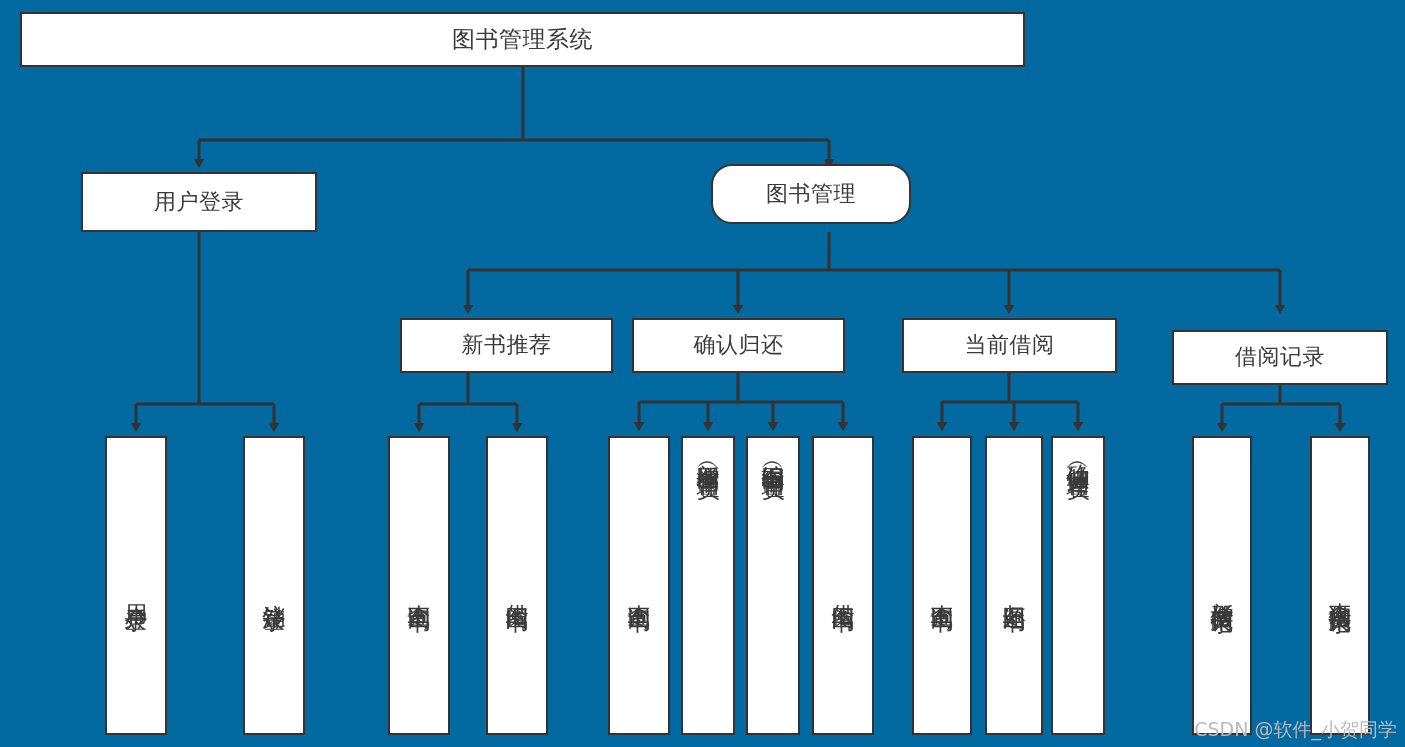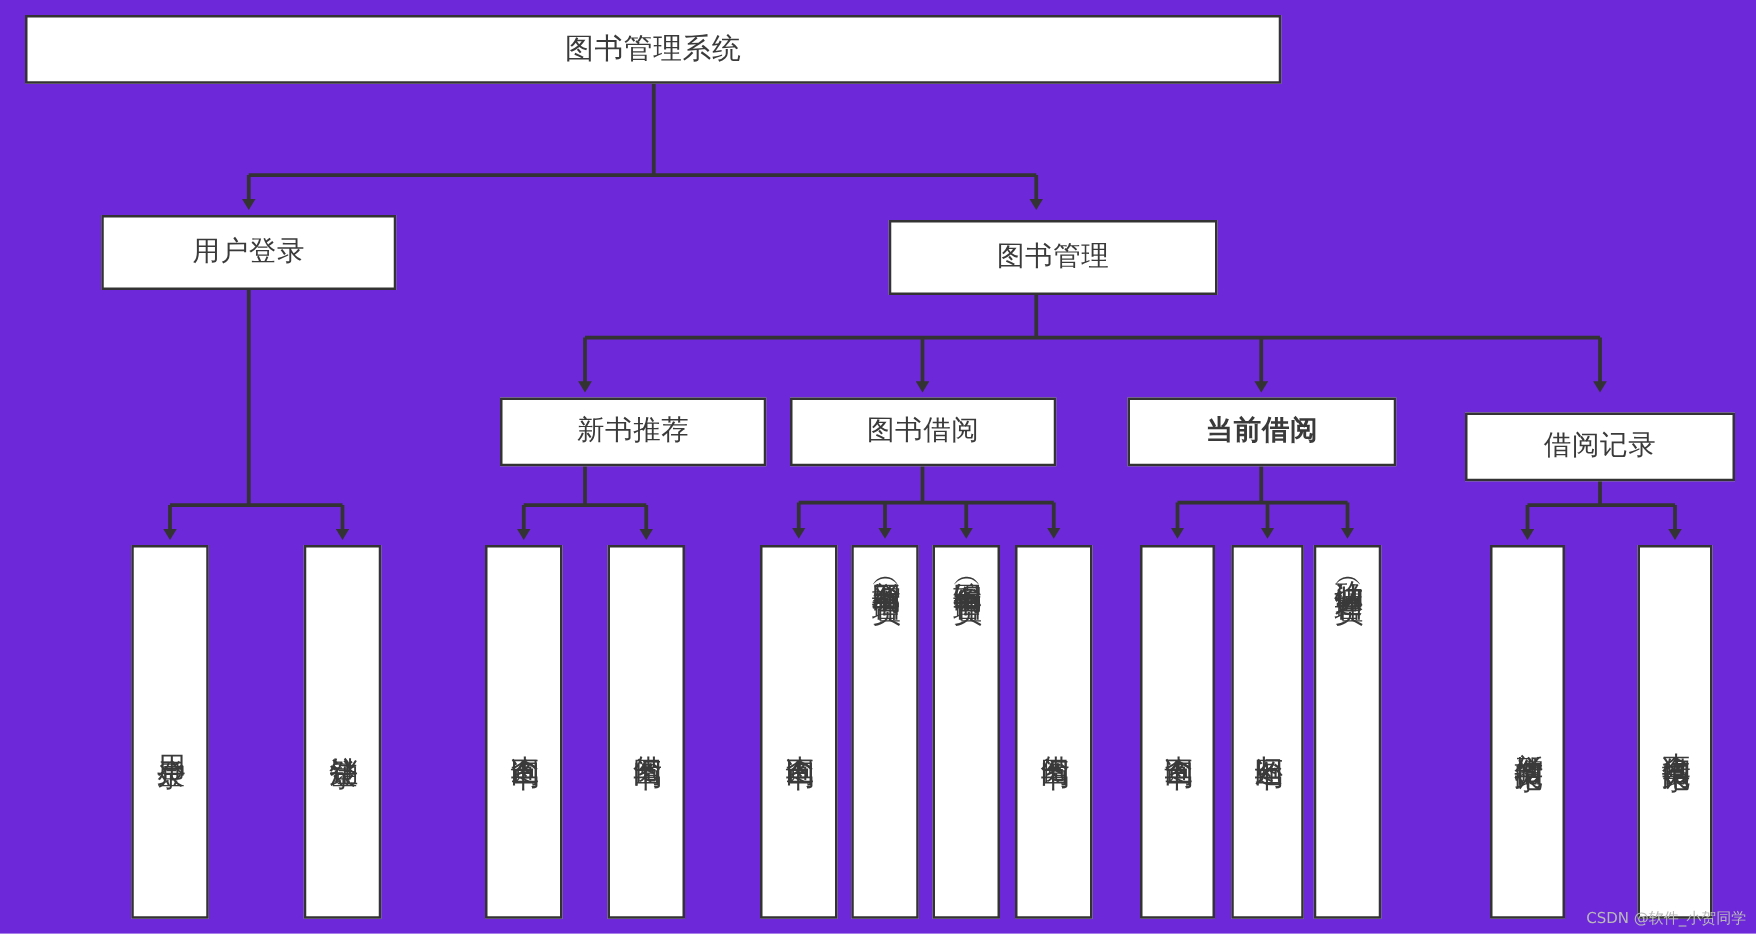--- a/index.html
+++ b/index.html
@@ -8,21 +8,21 @@
     padding: 0;
     background: #ffffff;
   }
   body {
     font-family: "DejaVu Sans", "Liberation Sans", sans-serif;
   }
   #canvas {
     position: relative;
     width: 1405px;
     height: 747px;
-    background: #6d28d9;
+    background: #0369a1;
     overflow: hidden;
   }
   #edges {
     position: absolute;
     left: 0;
     top: 0;
     width: 1405px;
     height: 747px;
     pointer-events: none;
   }
@@ -63,21 +63,21 @@
     letter-spacing: 2px;
     white-space: nowrap;
   }
   .node.vert.mid .lbl {
     align-self: center;
   }
   #watermark {
     position: absolute;
     right: 8px;
     bottom: 4px;
-    font-size: 12px;
+    font-size: 19px;
     color: #b9b9b9;
     z-index: 5;
     white-space: nowrap;
     font-family: "DejaVu Sans", "Liberation Sans", sans-serif;
   }
 </style>
 </head>
 <body>
 
 <div id="canvas">
@@ -132,31 +132,31 @@
     </g>
   </svg>
 
   <div class="node horiz root" style="left:20px; top:12px; width:1005px; height:55px;">
     <span class="lbl">图书管理系统</span>
   </div>
 
   <div class="node horiz" style="left:81px; top:172px; width:236px; height:60px;">
     <span class="lbl">用户登录</span>
   </div>
-  <div class="node horiz" style="left:711px; top:176px; width:263px; height:60px;">
+  <div class="node horiz" style="left:711px; top:164px; width:200px; height:60px;border-radius:21px;">
     <span class="lbl">图书管理</span>
   </div>
 
   <div class="node horiz" style="left:362px; top:318px; width:213px; height:55px;margin-left:38px;">
     <span class="lbl">新书推荐</span>
   </div>
   <div class="node horiz" style="left:632px; top:318px; width:213px; height:55px;">
-    <span class="lbl">图书借阅</span>
-  </div>
-  <div class="node horiz" style="left:902px; top:318px; width:215px; height:55px;font-weight:bold;">
+    <span class="lbl">确认归还</span>
+  </div>
+  <div class="node horiz" style="left:902px; top:318px; width:215px; height:55px;">
     <span class="lbl">当前借阅</span>
   </div>
   <div class="node horiz" style="left:1172px; top:330px; width:216px; height:55px;">
     <span class="lbl">借阅记录</span>
   </div>
 
   <div class="node vert mid" style="left:105px; top:436px; width:62px; height:299px;">
     <span class="lbl">用户登录</span>
   </div>
   <div class="node vert mid" style="left:243px; top:436px; width:62px; height:299px;">

